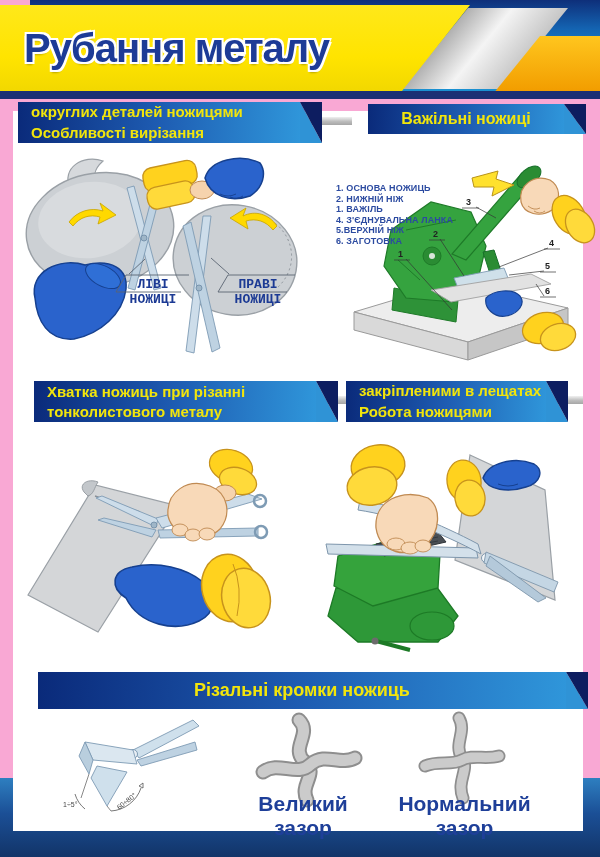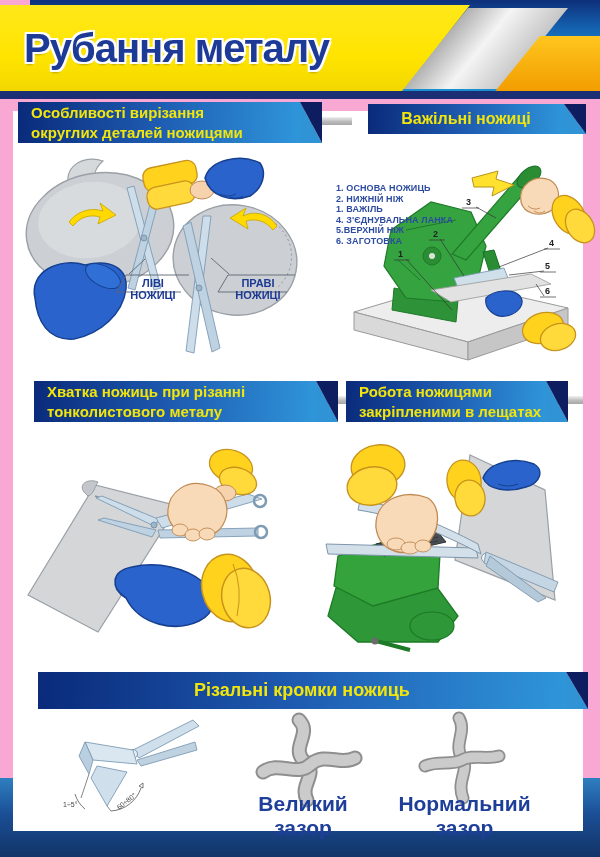--- a/index.html
+++ b/index.html
@@ -33,21 +33,21 @@
      background:linear-gradient(93deg,#0a2a7a 0%,#1e5cb2 50%,#2f96da 100%);}
   .banner::before{content:'';position:absolute;right:-22px;top:0;width:22px;height:100%;
      background:#2f93d6;clip-path:polygon(0 0,100% 100%,0 100%);}
   .banner::after{content:'';position:absolute;right:-22px;top:0;width:22px;height:100%;
      background:#0d1d60;clip-path:polygon(0 0,100% 0,100% 100%);}
   .banner .ln{padding-left:13px;font-size:15px;line-height:19.5px;white-space:nowrap;}
   .banner.center{text-align:center;margin-left:20px;}
   
   .parts-list{left:336px;top:183px;width:155px;font-size:9px;font-weight:bold;color:#2b4aa0;
      line-height:10.5px;letter-spacing:.1px;z-index:3;}
-  .scissor-label{position:absolute;font-size:11px;font-weight:bold;color:#1c3a94;text-align:center;z-index:3;}
+  .scissor-label{position:absolute;font-size:13px;font-weight:bold;color:#1c3a94;text-align:center;z-index:3;font-family:Liberation Mono, monospace;}
   .caption{position:absolute;font-size:21px;font-weight:bold;color:#1e3f99;text-align:center;z-index:3;}
   svg{position:absolute;overflow:visible;}
   svg text{font-family:"Liberation Sans",sans-serif;}
   .co{font-size:9px;font-weight:bold;fill:#222;}
   .ang{font-size:7px;fill:#444;}
 </style>
 </head>
 <body>
 
 <div class="poster">
@@ -62,36 +62,36 @@
   <div class="abs navy-stripe"></div>
   <div class="abs header-title">Рубання металу</div>
 
   <div class="sline" style="left:288px;top:117px;width:64px;"></div>
   <div class="sline" style="left:548px;top:116px;width:35px;"></div>
   <div class="sline" style="left:288px;top:396px;width:64px;"></div>
   <div class="sline" style="left:552px;top:396px;width:31px;"></div>
   <div class="sline" style="left:546px;top:686px;width:37px;"></div>
 
   <div class="banner" style="left:18px;top:102px;width:282px;height:41px;">
+    <div class="ln">округлих деталей ножицями</div>
     <div class="ln" style="padding-top:1px;">Особливості вирізання</div>
-    <div class="ln">округлих деталей ножицями</div>
   </div>
 
   <div class="banner center" style="left:348px;top:104px;width:196px;height:30px;">
     <div class="ln" style="padding-left:0;font-size:16px;line-height:29px;">Важільні ножиці</div>
   </div>
 
   <div class="banner" style="left:34px;top:381px;width:282px;height:41px;">
     <div class="ln" style="padding-top:1px;">Хватка ножиць при різанні</div>
     <div class="ln">тонколистового металу</div>
   </div>
 
   <div class="banner" style="left:346px;top:381px;width:200px;height:41px;">
+    <div class="ln">закріпленими в лещатах</div>
     <div class="ln" style="padding-top:1px;">Робота ножицями</div>
-    <div class="ln">закріпленими в лещатах</div>
   </div>
 
   <div class="banner center" style="left:18px;top:672px;width:528px;height:37px;">
     <div class="ln" style="padding-left:0;font-size:18px;line-height:36px;">Різальні кромки ножиць</div>
   </div>
 
   <svg style="left:15px;top:148px;" width="290" height="215" viewBox="0 0 290 215">
 
     <path d="M55,40 C46,20 68,6 88,13 C79,21 77,30 84,38 C72,47 60,47 55,40 Z" fill="#d6d9dc" stroke="#9aa0a6" stroke-width="1.2"></path>
 

